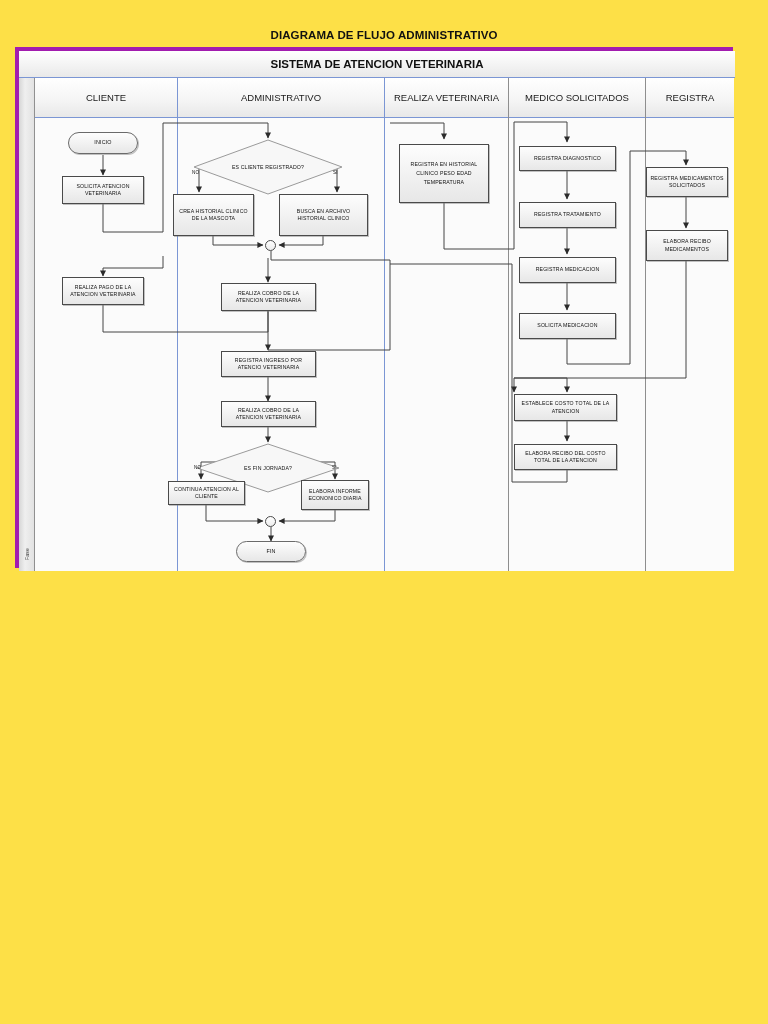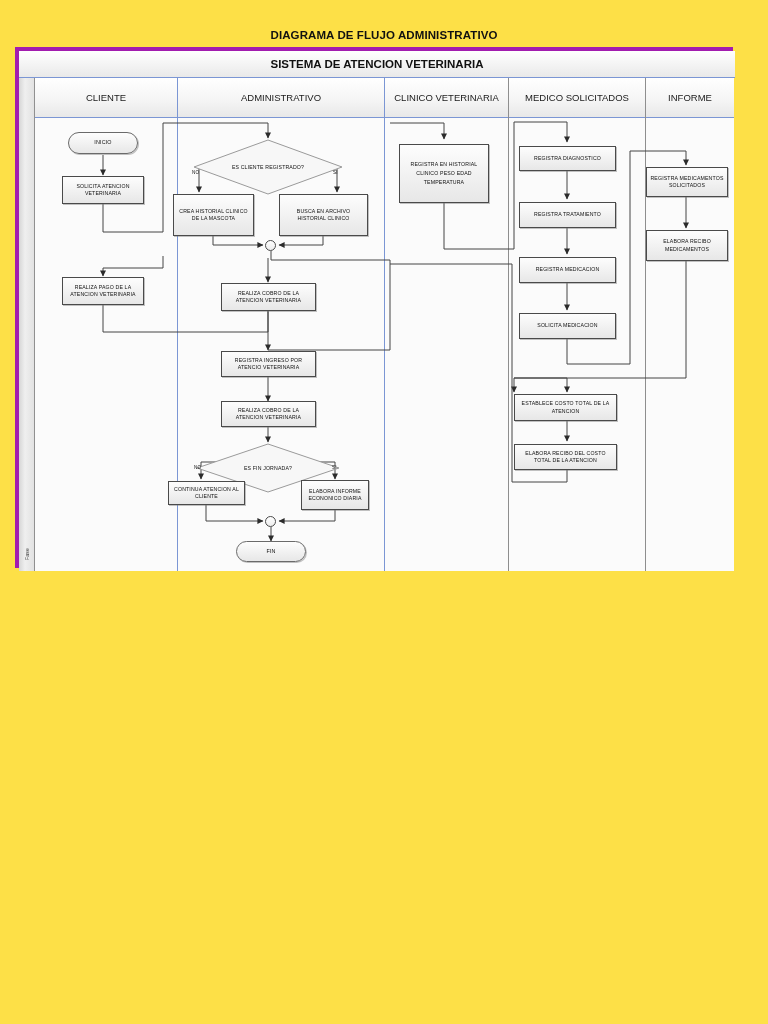--- a/index.html
+++ b/index.html
@@ -182,31 +182,31 @@
         <div class="lane-head">CLIENTE</div>
         <div class="lane-body"></div>
       </div>
 
       <div class="lane" id="lane-recep">
         <div class="lane-head">ADMINISTRATIVO</div>
         <div class="lane-body"></div>
       </div>
 
       <div class="lane" id="lane-aux">
-        <div class="lane-head">CLINICO VETERINARIA</div>
+        <div class="lane-head">REALIZA VETERINARIA</div>
         <div class="lane-body"></div>
       </div>
 
       <div class="lane" id="lane-medico">
         <div class="lane-head">MEDICO SOLICITADOS</div>
         <div class="lane-body"></div>
       </div>
 
       <div class="lane" id="lane-farmacia">
-        <div class="lane-head">INFORME</div>
+        <div class="lane-head">REGISTRA</div>
         <div class="lane-body"></div>
       </div>
 
     </div>
   </div>
 
   <svg id="wires" viewBox="0 0 768 1024" xmlns="http://www.w3.org/2000/svg">
     <defs>
       <marker id="ah" markerWidth="7" markerHeight="7" refX="5.6" refY="3" orient="auto">
         <path d="M0,0 L6,3 L0,6 Z" fill="#2b2b2b"></path>

